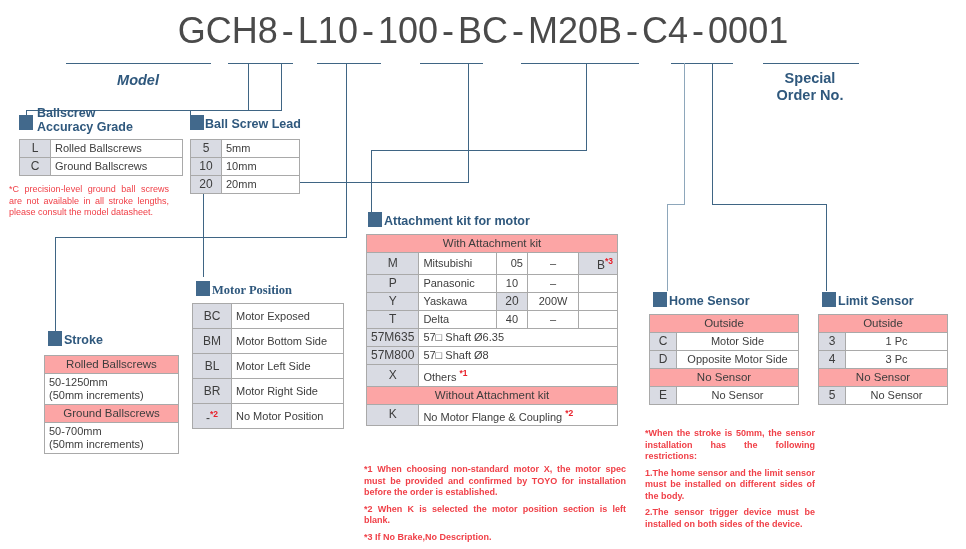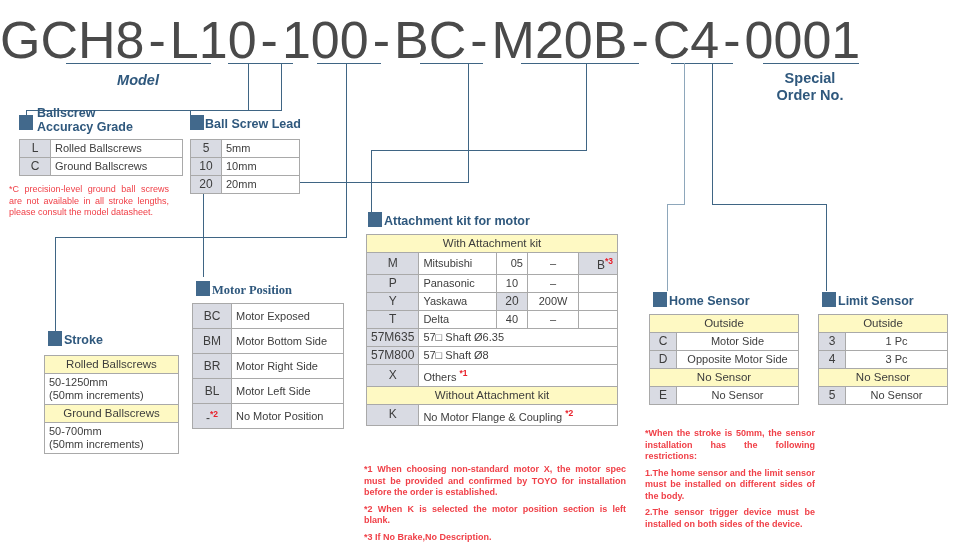--- a/index.html
+++ b/index.html
@@ -3,22 +3,22 @@
 <meta charset="utf-8">
 <style>
   html,body{margin:0;padding:0;background:#ffffff;}
   body{width:966px;height:549px;position:relative;overflow:hidden;
        font-family:"Liberation Sans","DejaVu Sans",sans-serif;
        color:#3d3d3d;-webkit-font-smoothing:antialiased;}
 
   .abs{position:absolute;}
 
   
-  #code-line{position:absolute;left:0;top:10px;width:966px;
-             font-size:52px;letter-spacing:0px;color:#4a4a4a;white-space:nowrap;}
+  #code-line{position:absolute;left:0;top:10px;width:966px;text-align:center;
+             font-size:36px;letter-spacing:0px;color:#4a4a4a;white-space:nowrap;}
   #code-line .seg{display:inline-block;}
   #code-line .dash{display:inline-block;padding:0 4px;color:#4a4a4a;}
 
   
   .ln{position:absolute;background:#3f6584;}
   .lnh{height:1px;}
   .lnv{width:1px;}
   .ln-lite{background:#8ea7bb;}
 
   
@@ -29,21 +29,21 @@
   .plain-title{position:absolute;font-weight:bold;font-size:14.5px;color:#2f587d;
                text-align:center;line-height:17px;}
 
   
   table.t{position:absolute;border-collapse:collapse;font-size:11px;color:#3d3d3d;
           background:#fff;}
   table.t td{border:1px solid #a9a9a9;padding:2px 4px;vertical-align:middle;
              line-height:13px;white-space:nowrap;}
   td.key{background:#d9dbe3;text-align:center;font-size:12px;}
   td.val{background:#ffffff;text-align:left;}
-  td.hdr{background:#fef9c3;text-align:center;font-size:11.5px;}
+  td.hdr{background:#fca5a5;text-align:center;font-size:11.5px;}
   td.ctr{text-align:center;}
   td.blank{background:#ffffff;}
 
   sup.rn{color:#e8202a;font-size:8.5px;vertical-align:super;font-weight:bold;}
 
   
   .note{position:absolute;color:#f04048;font-size:9px;line-height:11.5px;
         text-align:justify;font-weight:normal;}
   .note p{margin:0 0 5px 0;font-weight:bold;}
   .note p:last-child{margin-bottom:0;}
@@ -166,26 +166,26 @@
   <tbody>
       <tr>
     <td class="key" style="width:30px;height:20px;">BC</td>
     <td class="val">Motor Exposed</td>
   </tr>
   <tr>
     <td class="key" style="height:20px;">BM</td>
     <td class="val">Motor Bottom Side</td>
   </tr>
   <tr>
+    <td class="key" style="height:20px;">BL</td>
+    <td class="val">Motor Left Side</td>
+  </tr>
+  <tr>
     <td class="key" style="height:20px;">BR</td>
     <td class="val">Motor Right Side</td>
-  </tr>
-  <tr>
-    <td class="key" style="height:20px;">BL</td>
-    <td class="val">Motor Left Side</td>
   </tr>
   <tr>
     <td class="key" style="height:20px;"><span>-</span><sup class="rn">*2</sup></td>
     <td class="val">No Motor Position</td>
   </tr>
 </tbody>
   </table>
 
 <div class="marker" style="left:368px;top:212px;"></div>
 <div class="sect-title" style="left:384px;top:214px;">Attachment kit for motor</div>

